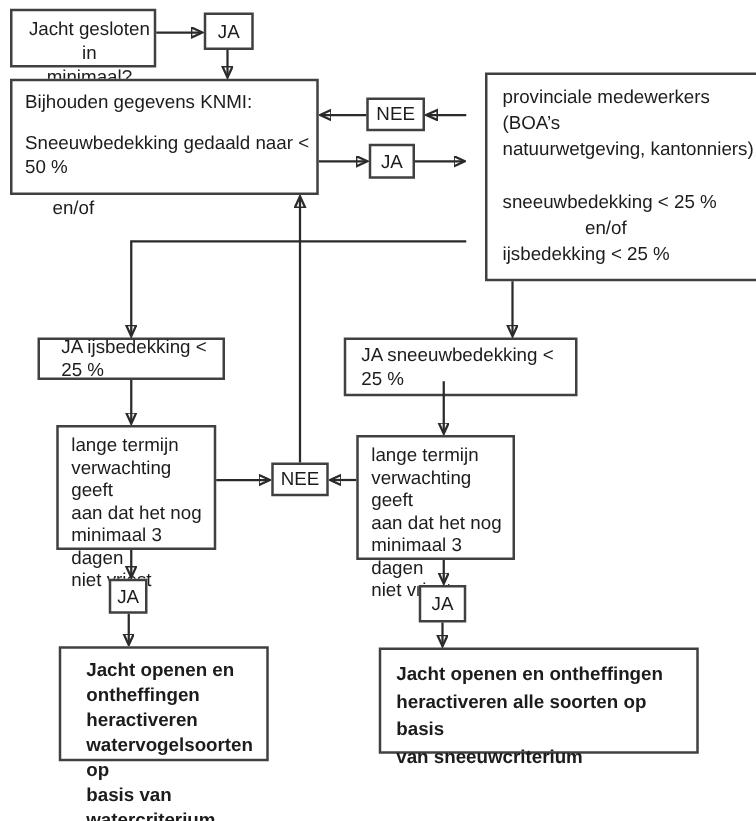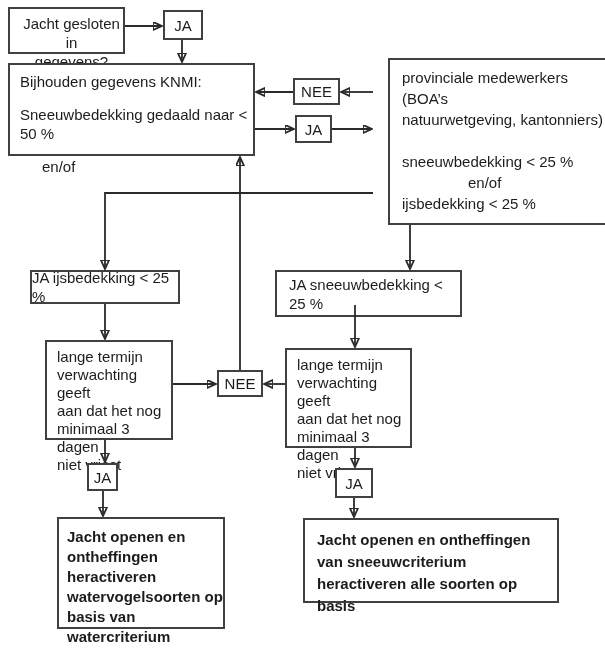--- a/index.html
+++ b/index.html
@@ -18,46 +18,46 @@
   #n-start  { left:8px;   top:7px;   width:117px; height:47px; padding:5px 0 0 10px;text-align:center; }
   #n-ja1    { left:163px; top:10px;  width:40px;  height:30px; }
   #n-knmi   { left:8px;   top:63px;  width:247px; height:93px; padding:7px 0 0 10px; }
   #n-knmi .gap   { margin-top:14px; }
   #n-knmi .enof  { margin-top:14px; padding-left:22px; }
   #n-nee1   { left:293px; top:78px;  width:47px;  height:27px; }
   #n-ja2    { left:295px; top:115px; width:37px;  height:28px; }
   #n-prov   { left:388px; top:58px;  width:224px; height:167px; padding:7px 0 0 12px; line-height:21px; }
   #n-prov .blank-above { margin-top:21px; }
   #n-prov .enof        { padding-left:66px; }
-  #n-ijs    { left:30px;  top:270px; width:150px; height:34px; }
+  #n-ijs    { left:30px;  top:270px; width:150px; height:34px; padding-left:17px; }
   #n-sneeuw { left:275px; top:270px; width:187px; height:47px; padding-left:12px; }
   #n-lange1 { left:45px;  top:340px; width:128px; height:100px; padding:6px 0 0 10px; line-height:18px; }
   #n-nee2   { left:217px; top:370px; width:46px;  height:27px; }
   #n-lange2 { left:285px; top:348px; width:127px; height:100px; padding:6px 0 0 10px; line-height:18px; }
   #n-ja3    { left:87px;  top:463px; width:31px;  height:28px; }
   #n-ja4    { left:335px; top:468px; width:38px;  height:30px; }
-  #n-final1 { left:57px;  top:517px; width:168px; height:112px; padding:8px 0 0 8px; line-height:20px; }
+  #n-final1 { left:47px;  top:517px; width:168px; height:92px; padding:8px 0 0 20px; line-height:20px; }
   #n-final2 { left:303px; top:518px; width:256px; height:85px;  padding:9px 0 0 12px; line-height:22px; }
 
   #connectors {
     position:absolute; left:0; top:0; width:605px; height:657px;
     pointer-events:none;
   }
   #connectors path, #connectors line {
     stroke:#2a2a2a; stroke-width:1.8; fill:none;
   }
 </style>
 </head>
 <body>
 
 <div id="canvas">
 
   <div class="node" id="n-start">
     <div>Jacht gesloten in</div>
-    <div>gegevens?</div>
+    <div>minimaal?</div>
   </div>
 
   <div class="node center" id="n-ja1">
     <span>JA</span>
   </div>
 
   <div class="node" id="n-knmi">
     <div>Bijhouden gegevens KNMI:</div>
     <div class="gap">Sneeuwbedekking gedaald naar &lt; 50 %</div>
     <div class="enof">en/of</div>
@@ -118,22 +118,22 @@
   <div class="node bold" id="n-final1">
     <div>Jacht openen en</div>
     <div>ontheffingen</div>
     <div>heractiveren</div>
     <div>watervogelsoorten op</div>
     <div>basis van watercriterium</div>
   </div>
 
   <div class="node bold" id="n-final2">
     <div>Jacht openen en ontheffingen</div>
+    <div>heractiveren alle soorten op basis</div>
     <div>van sneeuwcriterium</div>
-    <div>heractiveren alle soorten op basis</div>
   </div>
 
   <svg id="connectors" width="605" height="657" viewBox="0 0 605 657" xmlns="http://www.w3.org/2000/svg">
     <defs>
       <marker id="ah" markerUnits="userSpaceOnUse" markerWidth="10" markerHeight="10" refX="8" refY="4.5" orient="auto">
         <path d="M0,0.4 L9,4.5 L0,8.6 Z" fill="#1f1f1f" stroke="none"></path>
       </marker>
     </defs>
     <path d="M125,26 L161,26" marker-end="url(#ah)"></path>
     <path d="M182,40 L182,61" marker-end="url(#ah)"></path>

